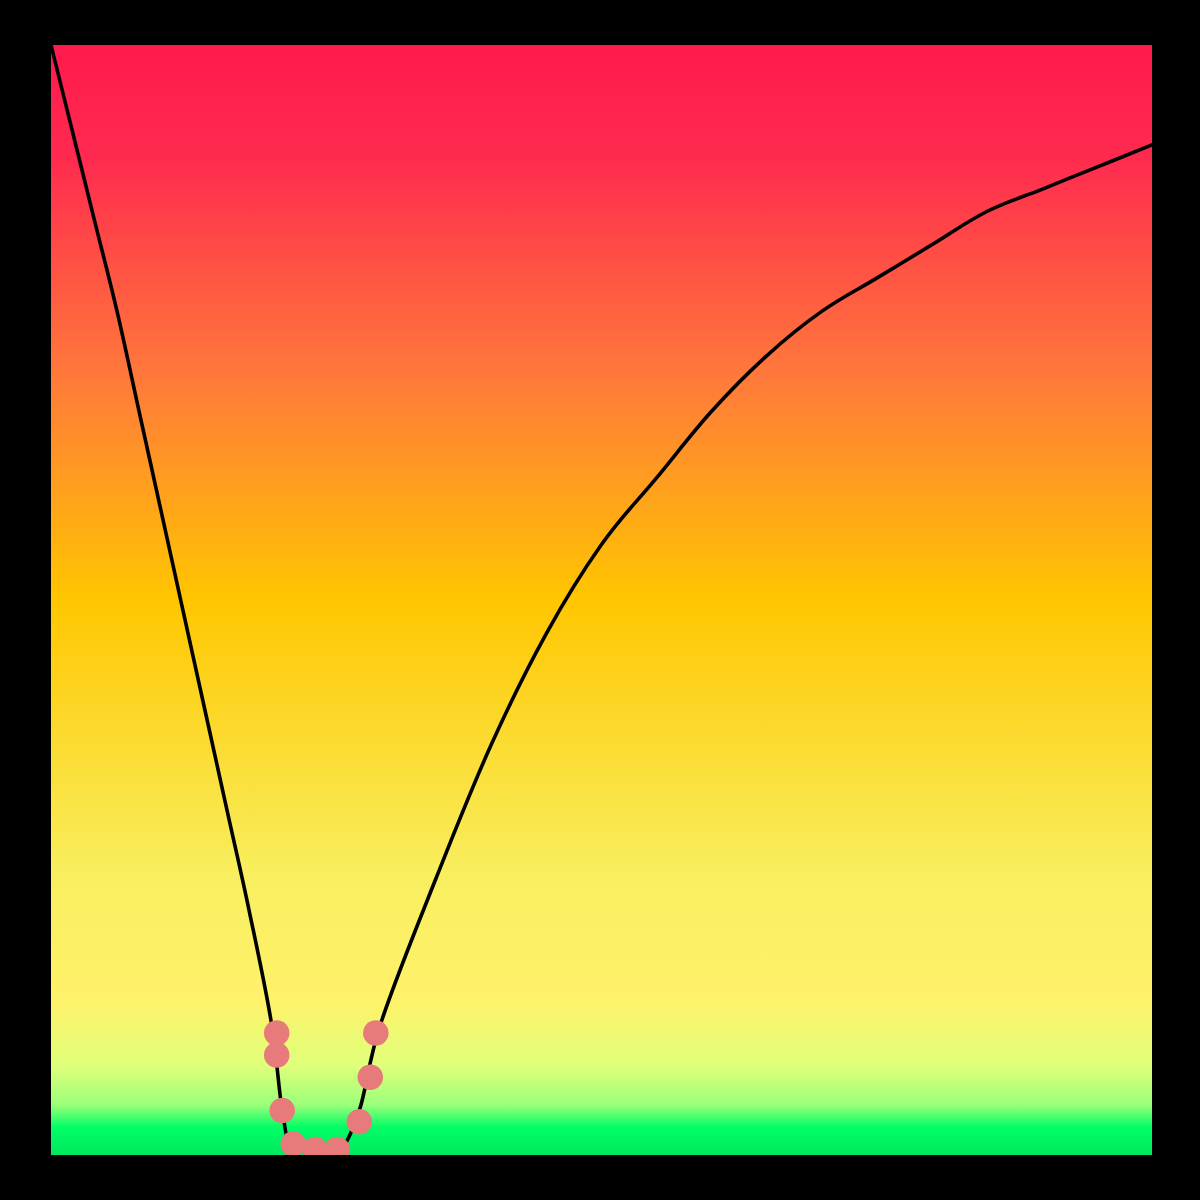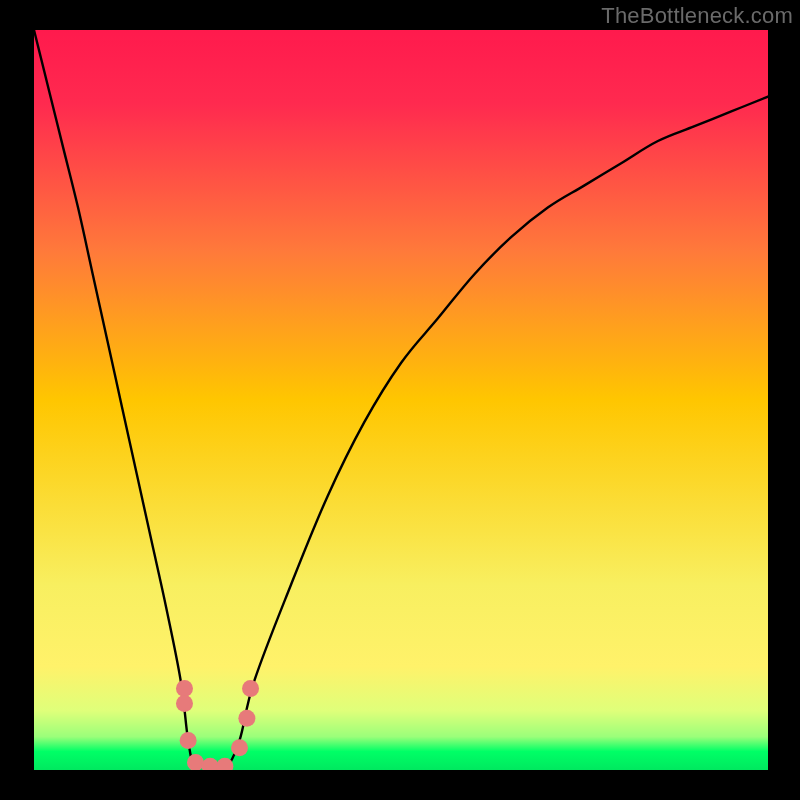--- a/index.html
+++ b/index.html
@@ -58,14 +58,13 @@
         <circle cx="150.47" cy="673.4" r="8.5" fill="#e77a7a"></circle>
         <circle cx="154.14" cy="710.4" r="8.5" fill="#e77a7a"></circle>
         <circle cx="161.48" cy="732.6" r="8.5" fill="#e77a7a"></circle>
         <circle cx="176.16" cy="736.3" r="8.5" fill="#e77a7a"></circle>
         <circle cx="190.84" cy="736.3" r="8.5" fill="#e77a7a"></circle>
         <circle cx="205.52" cy="717.8" r="8.5" fill="#e77a7a"></circle>
         <circle cx="212.85999999999999" cy="688.2" r="8.5" fill="#e77a7a"></circle>
         <circle cx="216.53" cy="658.6" r="8.5" fill="#e77a7a"></circle>
       </svg>
     </div>
-  <div class="watermark" id="wm" style="right: 7px; top: 3px;">TheBottleneck.com</div>
 </div>
 
 </body></html>

